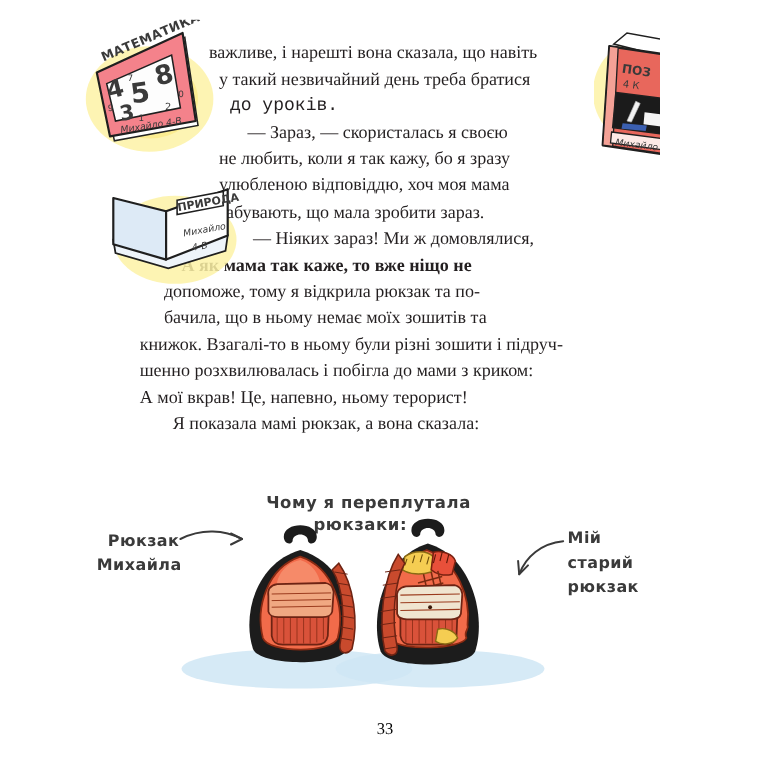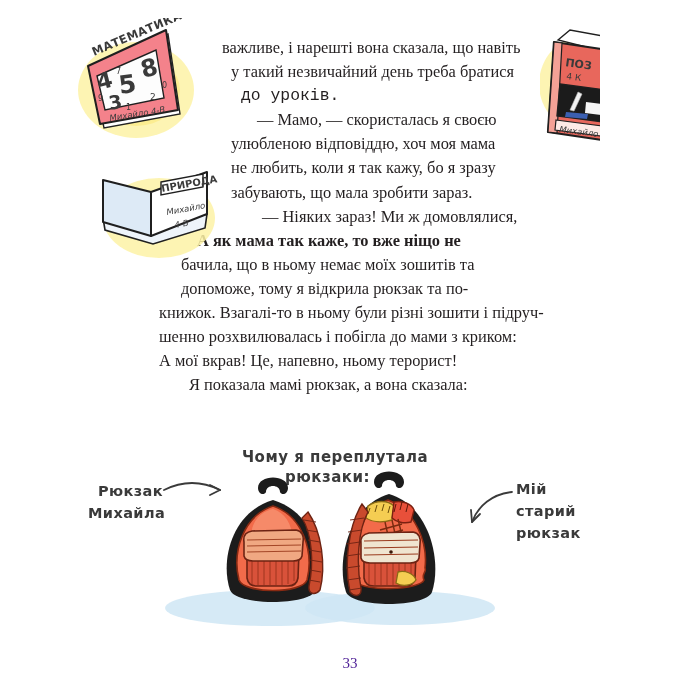--- a/index.html
+++ b/index.html
@@ -30,42 +30,41 @@
     top: 36px;
     width: 424px;
   }
   .line {
     font-family: "Liberation Serif", serif;
     font-size: 16.4px;
     line-height: 24.1px;
     color: #231f20;
     white-space: pre;
     letter-spacing: 0.0px;
-    margin-left: 32px;
   }
   
   .line.ind-a { padding-left: 63px; }
   .line.ind-b { padding-left: 72px; }
   .line.ind-c { padding-left: 82px; font-family: Liberation Mono, monospace; }
   .line.ind-d { padding-left: 98px; }
   .line.ind-e { padding-left: 103px; }
   .line.ind-f { padding-left: 52px; }
   .line.ind-g { padding-left: 38px; font-weight: bold; }
   .line.ind-h { padding-left: 22px; }
   .line.para { padding-left: 30px; }
 
   
   .folio {
     position: absolute;
     left: 0; right: 0;
     top: 655px;
     text-align: center;
     font-family: "Liberation Serif", serif;
     font-size: 15px;
-    color: #4c1d95;
+    color: #000000;
   }
 
   
   .illus { position: absolute; }
 
   
   #math-book { left: 70px; top: 18px; width: 130px; height: 130px; }
   
   #nature-book { left: 95px; top: 152px; width: 125px; height: 112px; }
   
@@ -80,28 +79,28 @@
 </style>
 </head>
 <body>
 
 <div id="page">
 
   <div class="textblock">
     <div class="line ind-a">важливе, і нарешті вона сказала, що навіть</div>
     <div class="line ind-b">у такий незвичайний день треба братися</div>
     <div class="line ind-c">до уроків.</div>
-    <div class="line ind-d">— Мамо, — скористалась я своєю</div>
+    <div class="line ind-d">— Зараз, — скористалась я своєю</div>
+    <div class="line ind-b">не любить, коли я так кажу, бо я зразу</div>
     <div class="line ind-b">улюбленою відповіддю, хоч моя мама</div>
-    <div class="line ind-b">не любить, коли я так кажу, бо я зразу</div>
     <div class="line ind-b">забувають, що мала зробити зараз.</div>
     <div class="line ind-e">— Ніяких зараз! Ми ж домовлялися,</div>
     <div class="line ind-g">А як мама так каже, то вже ніщо не</div>
+    <div class="line ind-h">допоможе, тому я відкрила рюкзак та по-</div>
     <div class="line ind-h">бачила, що в ньому немає моїх зошитів та</div>
-    <div class="line ind-h">допоможе, тому я відкрила рюкзак та по-</div>
     <div class="line">книжок. Взагалі-то в ньому були різні зошити і підруч-</div>
     <div class="line">шенно розхвилювалась і побігла до мами з криком:</div>
     <div class="line">А мої вкрав! Це, напевно, ньому терорист!</div>
     <div class="line para">Я показала мамі рюкзак, а вона сказала:</div>
   </div>
 
   <div class="illus" id="math-book">
     <svg width="130" height="130" viewBox="0 0 130 130">
 
       <ellipse cx="66" cy="72" rx="58" ry="48" fill="#fdf2a6" opacity="0.85"></ellipse>

